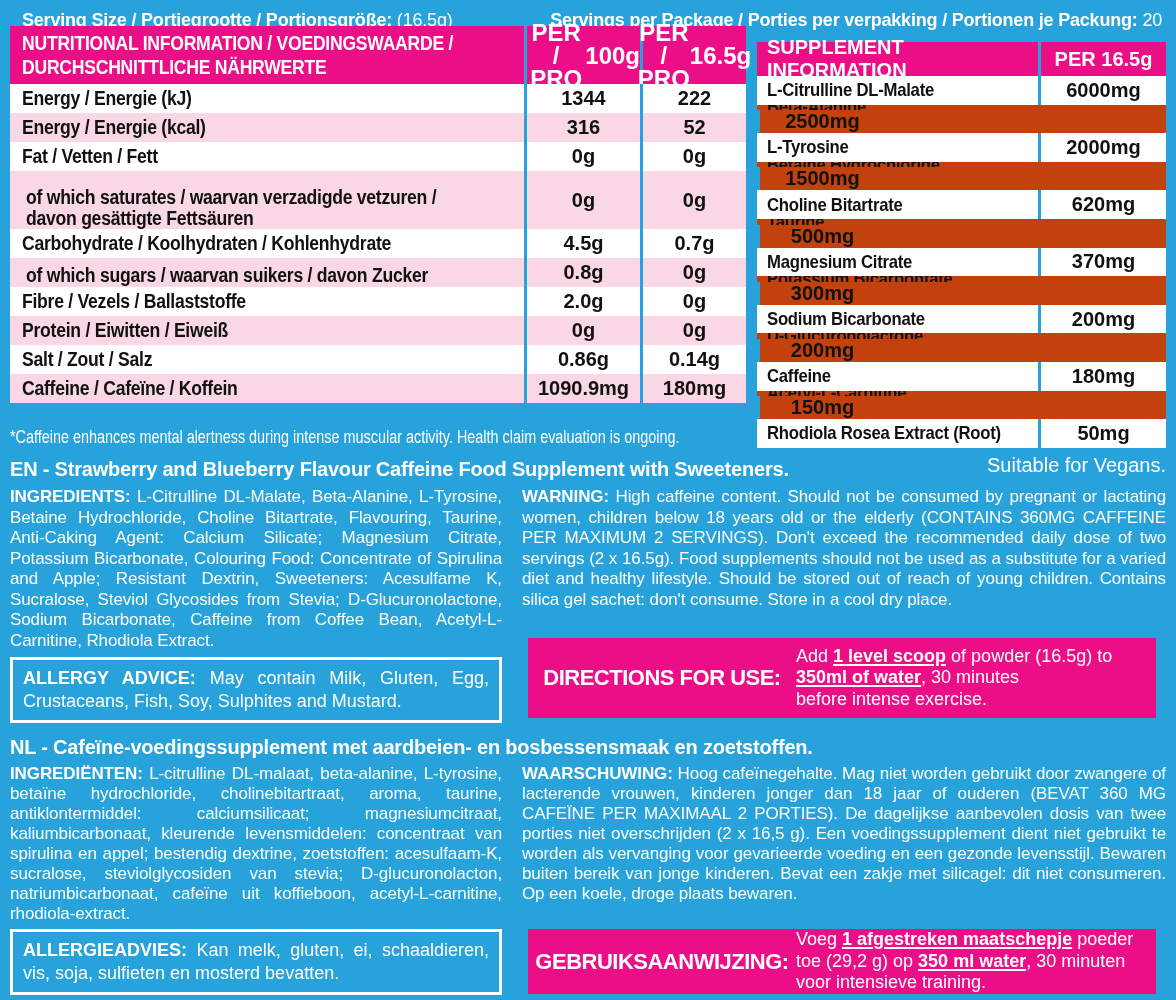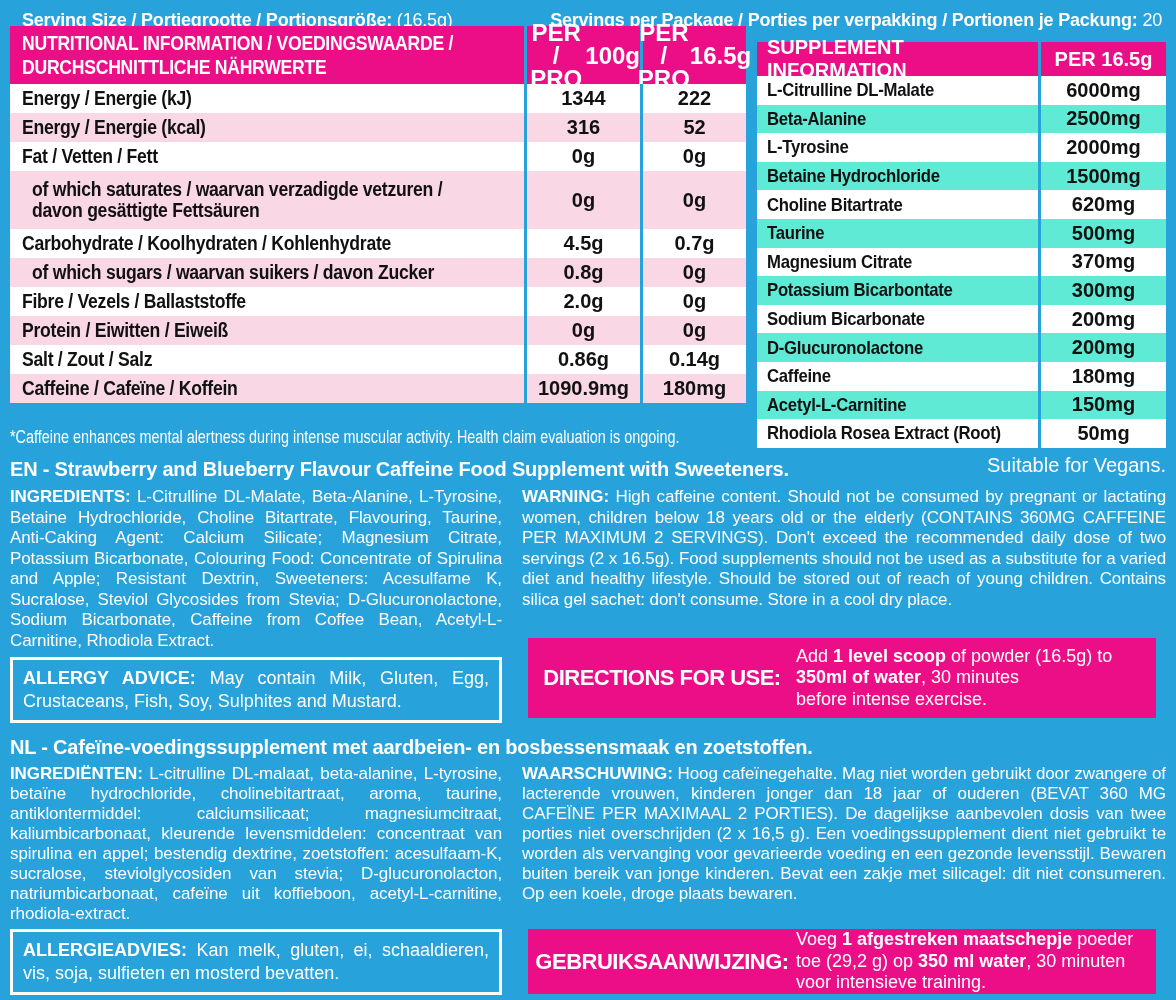--- a/index.html
+++ b/index.html
@@ -22,35 +22,35 @@
   .thead { background:#EC0E87; display:flex; height:58px; }
   .thead .hlabel { flex:1; padding:5px 0 0 12px; font-weight:bold; font-size:20px; line-height:24px; }
   .col1 { width:116px; } .col2 { width:106px; }
   .vsep { border-left:3px solid #27A2DB; box-sizing:border-box; }
   .hcol { display:flex; flex-direction:row; justify-content:center; align-items:center;
     text-align:center; font-weight:bold; font-size:24px; line-height:23px; }
   .trow { display:flex; height:29px; align-items:stretch; background:#fff; color:#111; }
   .trow.pink { background:#F9D7E4; }
   .trow.tall { height:58px; }
   .rlabel { flex:1; display:flex; align-items:center; padding-left:12px; font-weight:bold; font-size:20px; overflow:hidden; }
-  .rlabel.indent { padding-left:22px; }
+  .rlabel.indent { padding-left:16px;align-items:flex-end; }
   .cell { display:flex; align-items:center; justify-content:center; font-weight:bold; font-size:20px; }
   .cond { display:inline-block; white-space:nowrap; transform:scaleX(0.88);
     transform-origin:0 50%; letter-spacing:-0.3px; }
   .cond-block { display:inline-block; width:114%; transform:scaleX(0.88);
     transform-origin:0 50%; letter-spacing:-0.3px; line-height:21px; }
 
   
   .stable { left:757px; top:42px; width:409px; }
   .shead { background:#EC0E87; display:flex; height:34px; font-weight:bold; font-size:20px; }
   .shead .sname { flex:1; display:flex; align-items:center; padding-left:10px; }
   .scol { width:128px; }
   .shead .samt { display:flex; align-items:center; justify-content:center; }
   .srow { display:flex; height:28.6px; background:#fff; color:#111; }
-  .srow.pink { background:#5eead4; }
+  .srow.pink { background:#c2410c;flex-direction:column; }
   .srow .sname { flex:1; display:flex; align-items:center; padding-left:10px; font-weight:bold; font-size:19px; overflow:hidden; }
   .srow .samt { display:flex; align-items:center; justify-content:center; font-weight:bold; font-size:20px; }
 
   .footnote { left:10px; top:427px; width:736px; font-size:18px; white-space:nowrap; }
   .footnote .inner { display:inline-block; transform:scaleX(0.8); transform-origin:0 50%; }
 
   .vegans { left:757px; top:454px; width:409px; text-align:right; font-size:20px; }
 
   .heading { font-weight:bold; font-size:20px; letter-spacing:-0.2px; white-space:nowrap; }
   .en-heading { left:10px; top:458px; width:1160px; }
@@ -66,21 +66,21 @@
     font-size:18px; line-height:23px; text-align:justify; }
   .en-allergy { left:10px; top:657px; width:492px; }
   .nl-allergy { left:10px; top:929px; width:492px; }
 
   .mbox { background:#EC0E87; display:flex; box-sizing:border-box; }
   .en-dir { left:528px; top:638px; width:628px; height:80px; }
   .nl-dir { left:528px; top:929px; width:628px; height:65px; }
   .mlabel { width:268px; display:flex; align-items:center; justify-content:center;
     font-weight:bold; font-size:22px; letter-spacing:-0.5px; text-align:center; }
   .mtext { flex:1; display:flex; align-items:center; font-size:18px; line-height:21.5px; }
-  .bu { font-weight:bold; text-decoration-thickness:2px; text-underline-offset:2px; }
+  .bu { font-weight:bold; text-decoration:underline; text-decoration-thickness:2px; text-underline-offset:2px; }
 </style>
 </head>
 <body>
 
 <div class="abs topbar">
   <span><span>Serving Size / Portiegrootte / Portionsgröße:</span> <span class="val">(16.5g)</span></span>
   <span><span>Servings per Package  / Porties per verpakking / Portionen je Packung:</span> <span class="val">20</span></span>
 </div>
 
 <div class="abs ntable">

